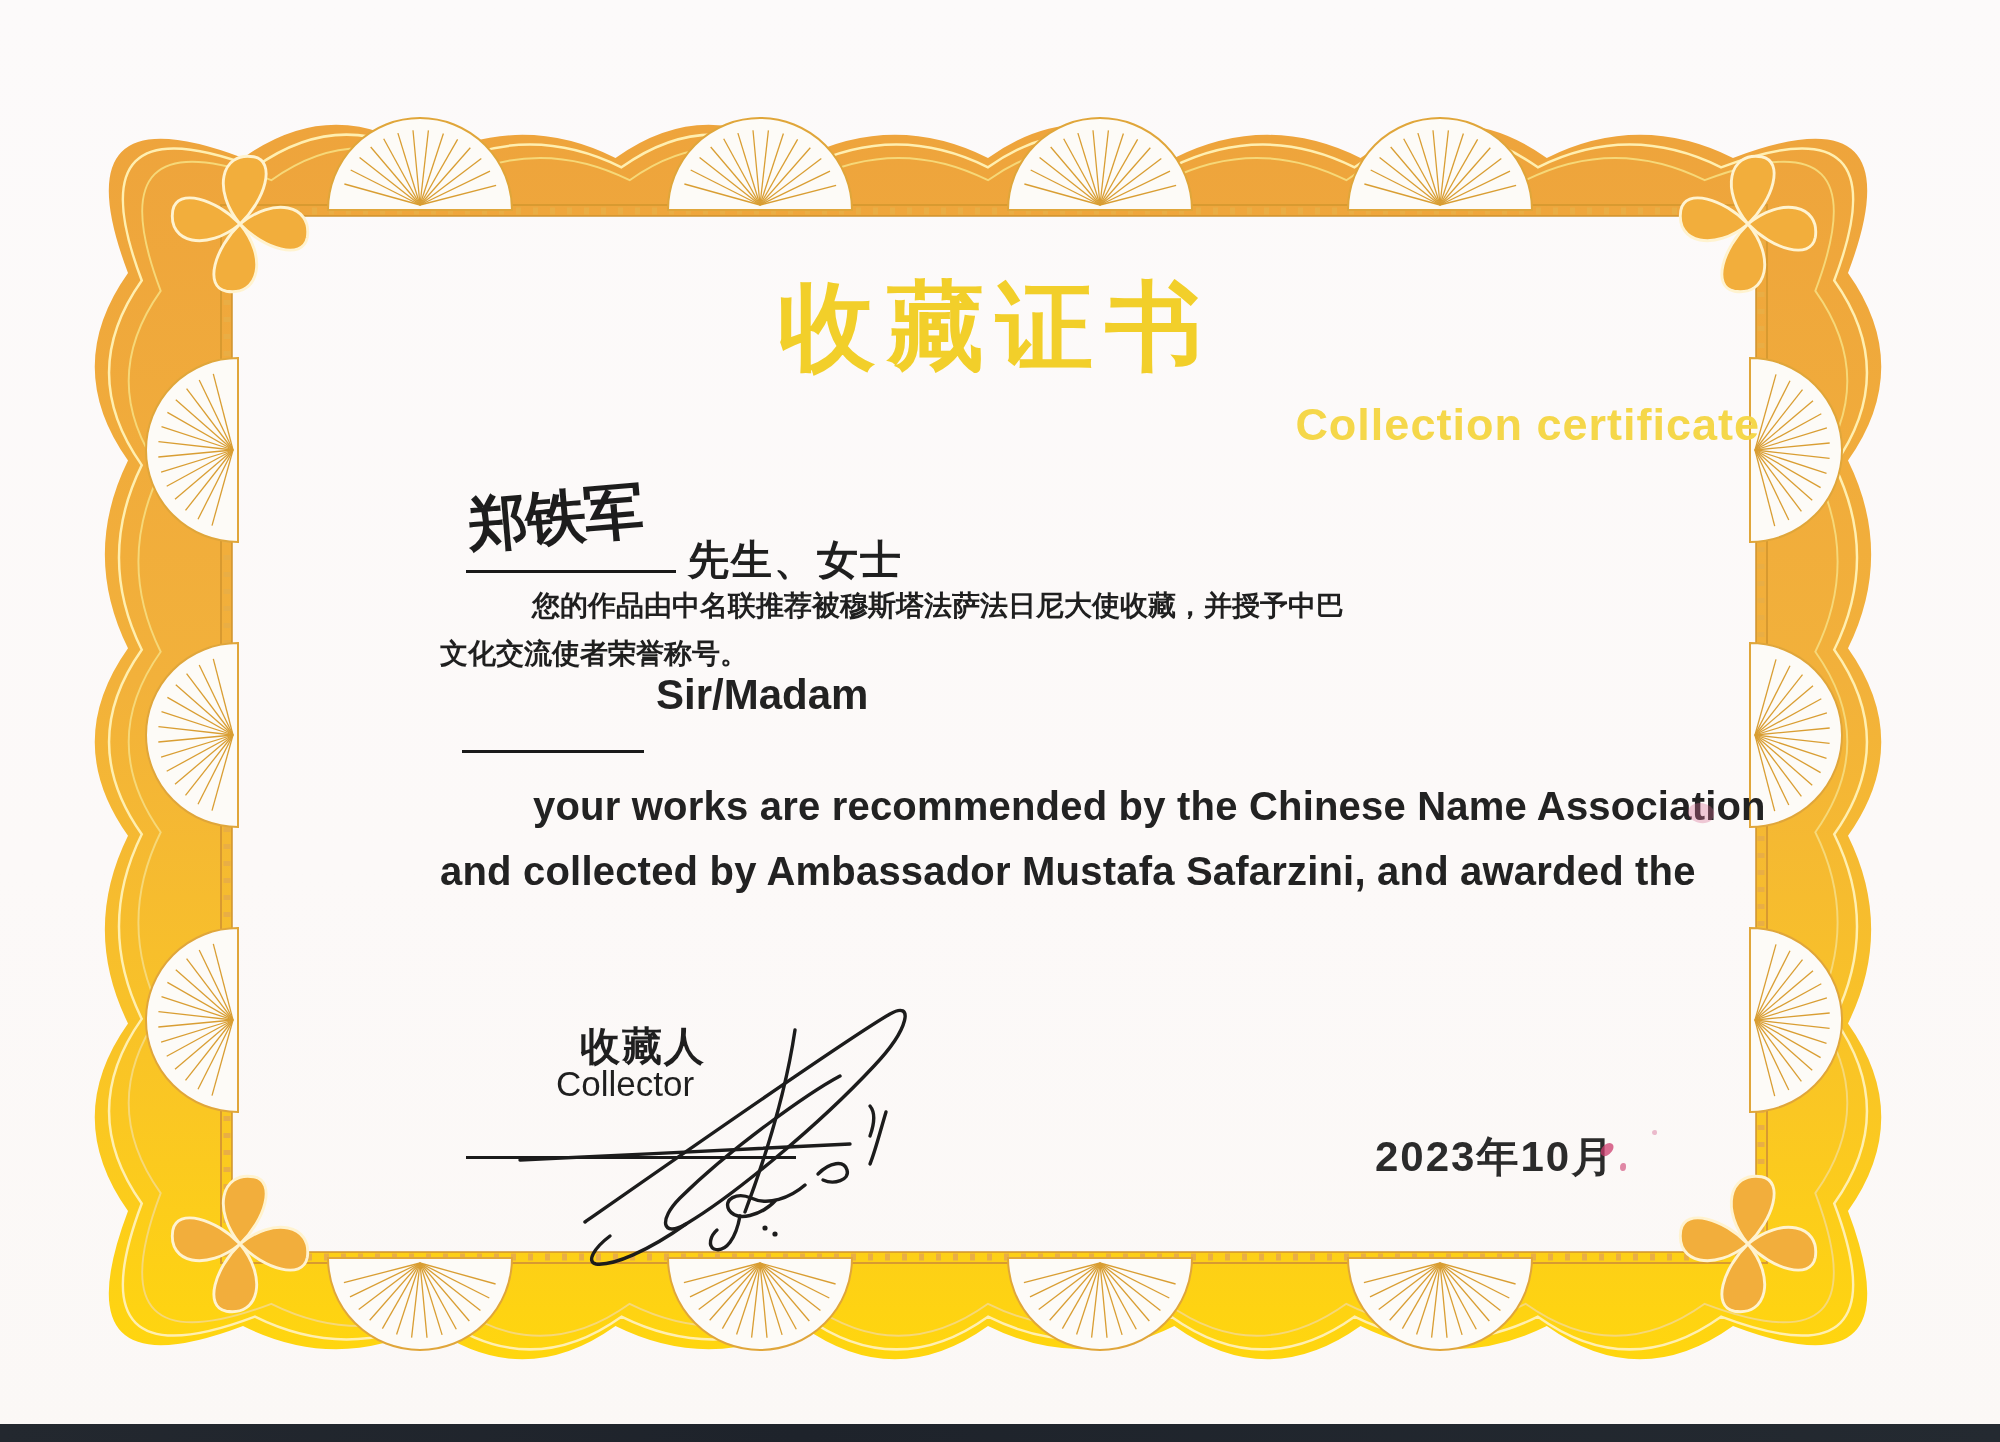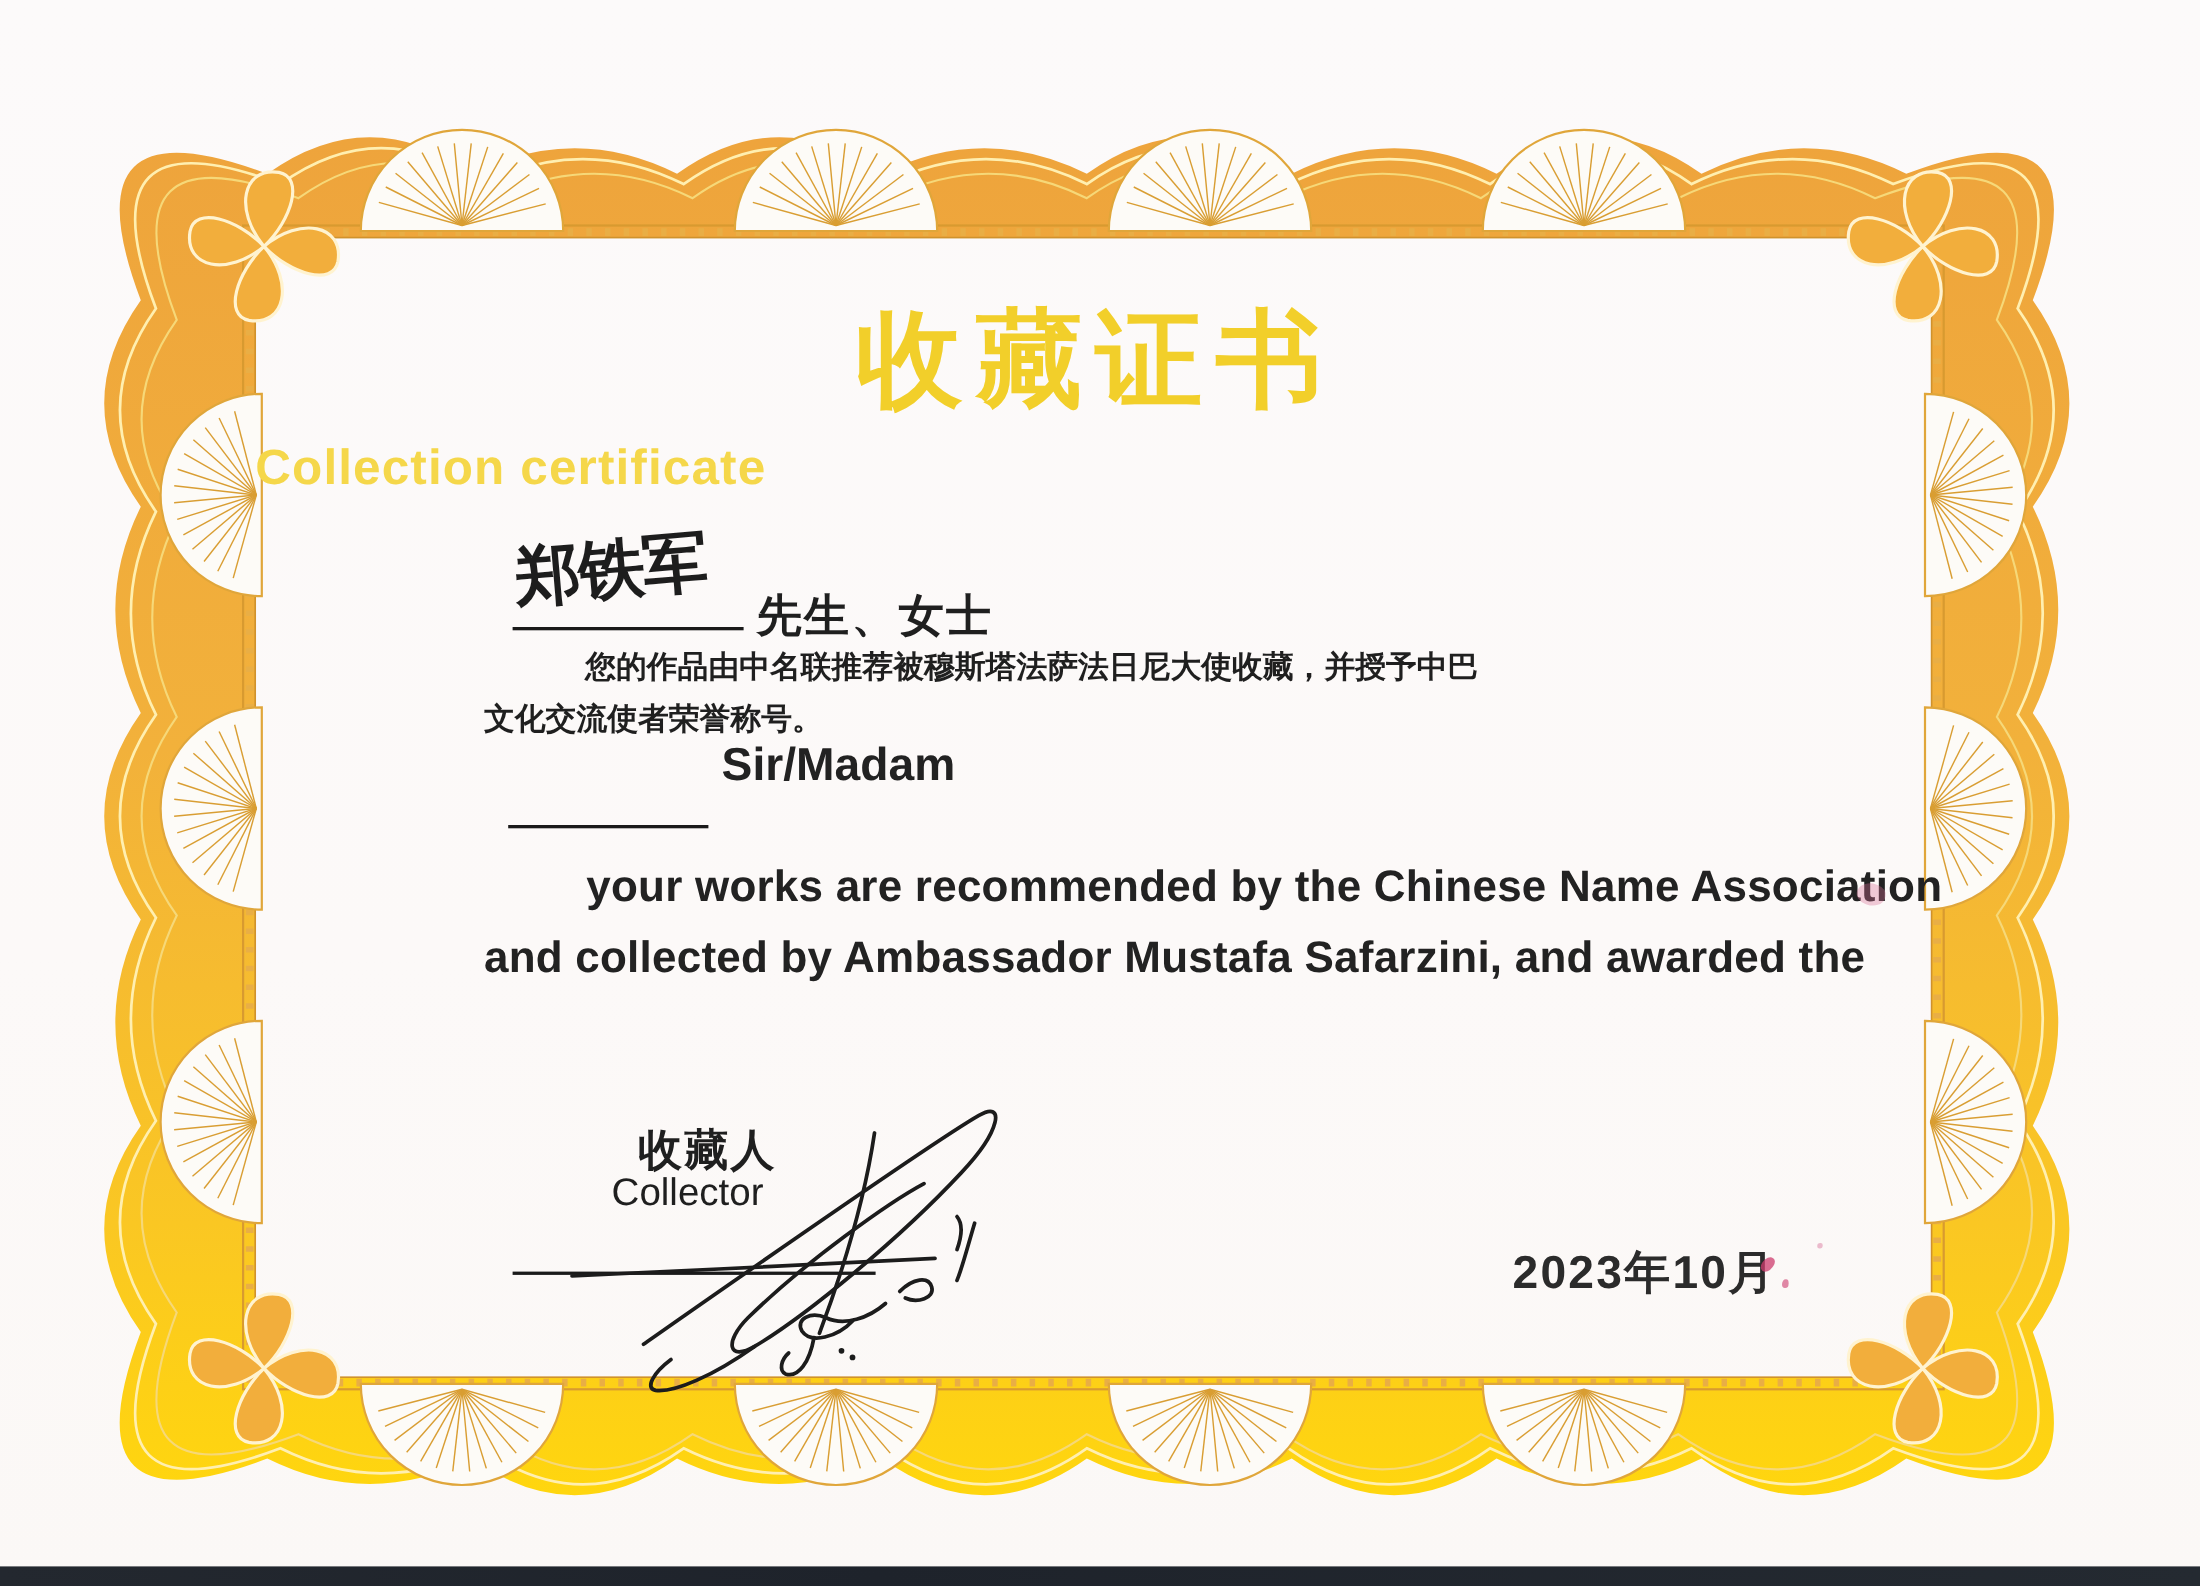--- a/index.html
+++ b/index.html
@@ -11,21 +11,21 @@
   .abs{position:absolute;}
   #frame-holder{left:0;top:0;width:2000px;height:1442px;}
   #frame-holder svg{display:block;}
   
   .title{
     left:232px; top:278px; width:1528px; text-align:center;
     font-size:97px; font-weight:800; letter-spacing:12px;
     color:#F2CF2A; line-height:1;
   }
   .subtitle{
-    left:232px; top:402px; width:1528px; text-align:left;
+    left:232px; top:402px; width:1528px; text-align:right;
     font-size:45px; font-weight:700; letter-spacing:1px;
     color:#F5D74A; line-height:1;
   }
   .hand-name{
     left:468px; top:488px; font-size:60px; font-weight:700;
     color:#1d1d1d; transform:rotate(-5deg); letter-spacing:-2px;
     line-height:1;
   }
   .name-underline{
     left:466px; top:540px; width:210px; height:30px;

